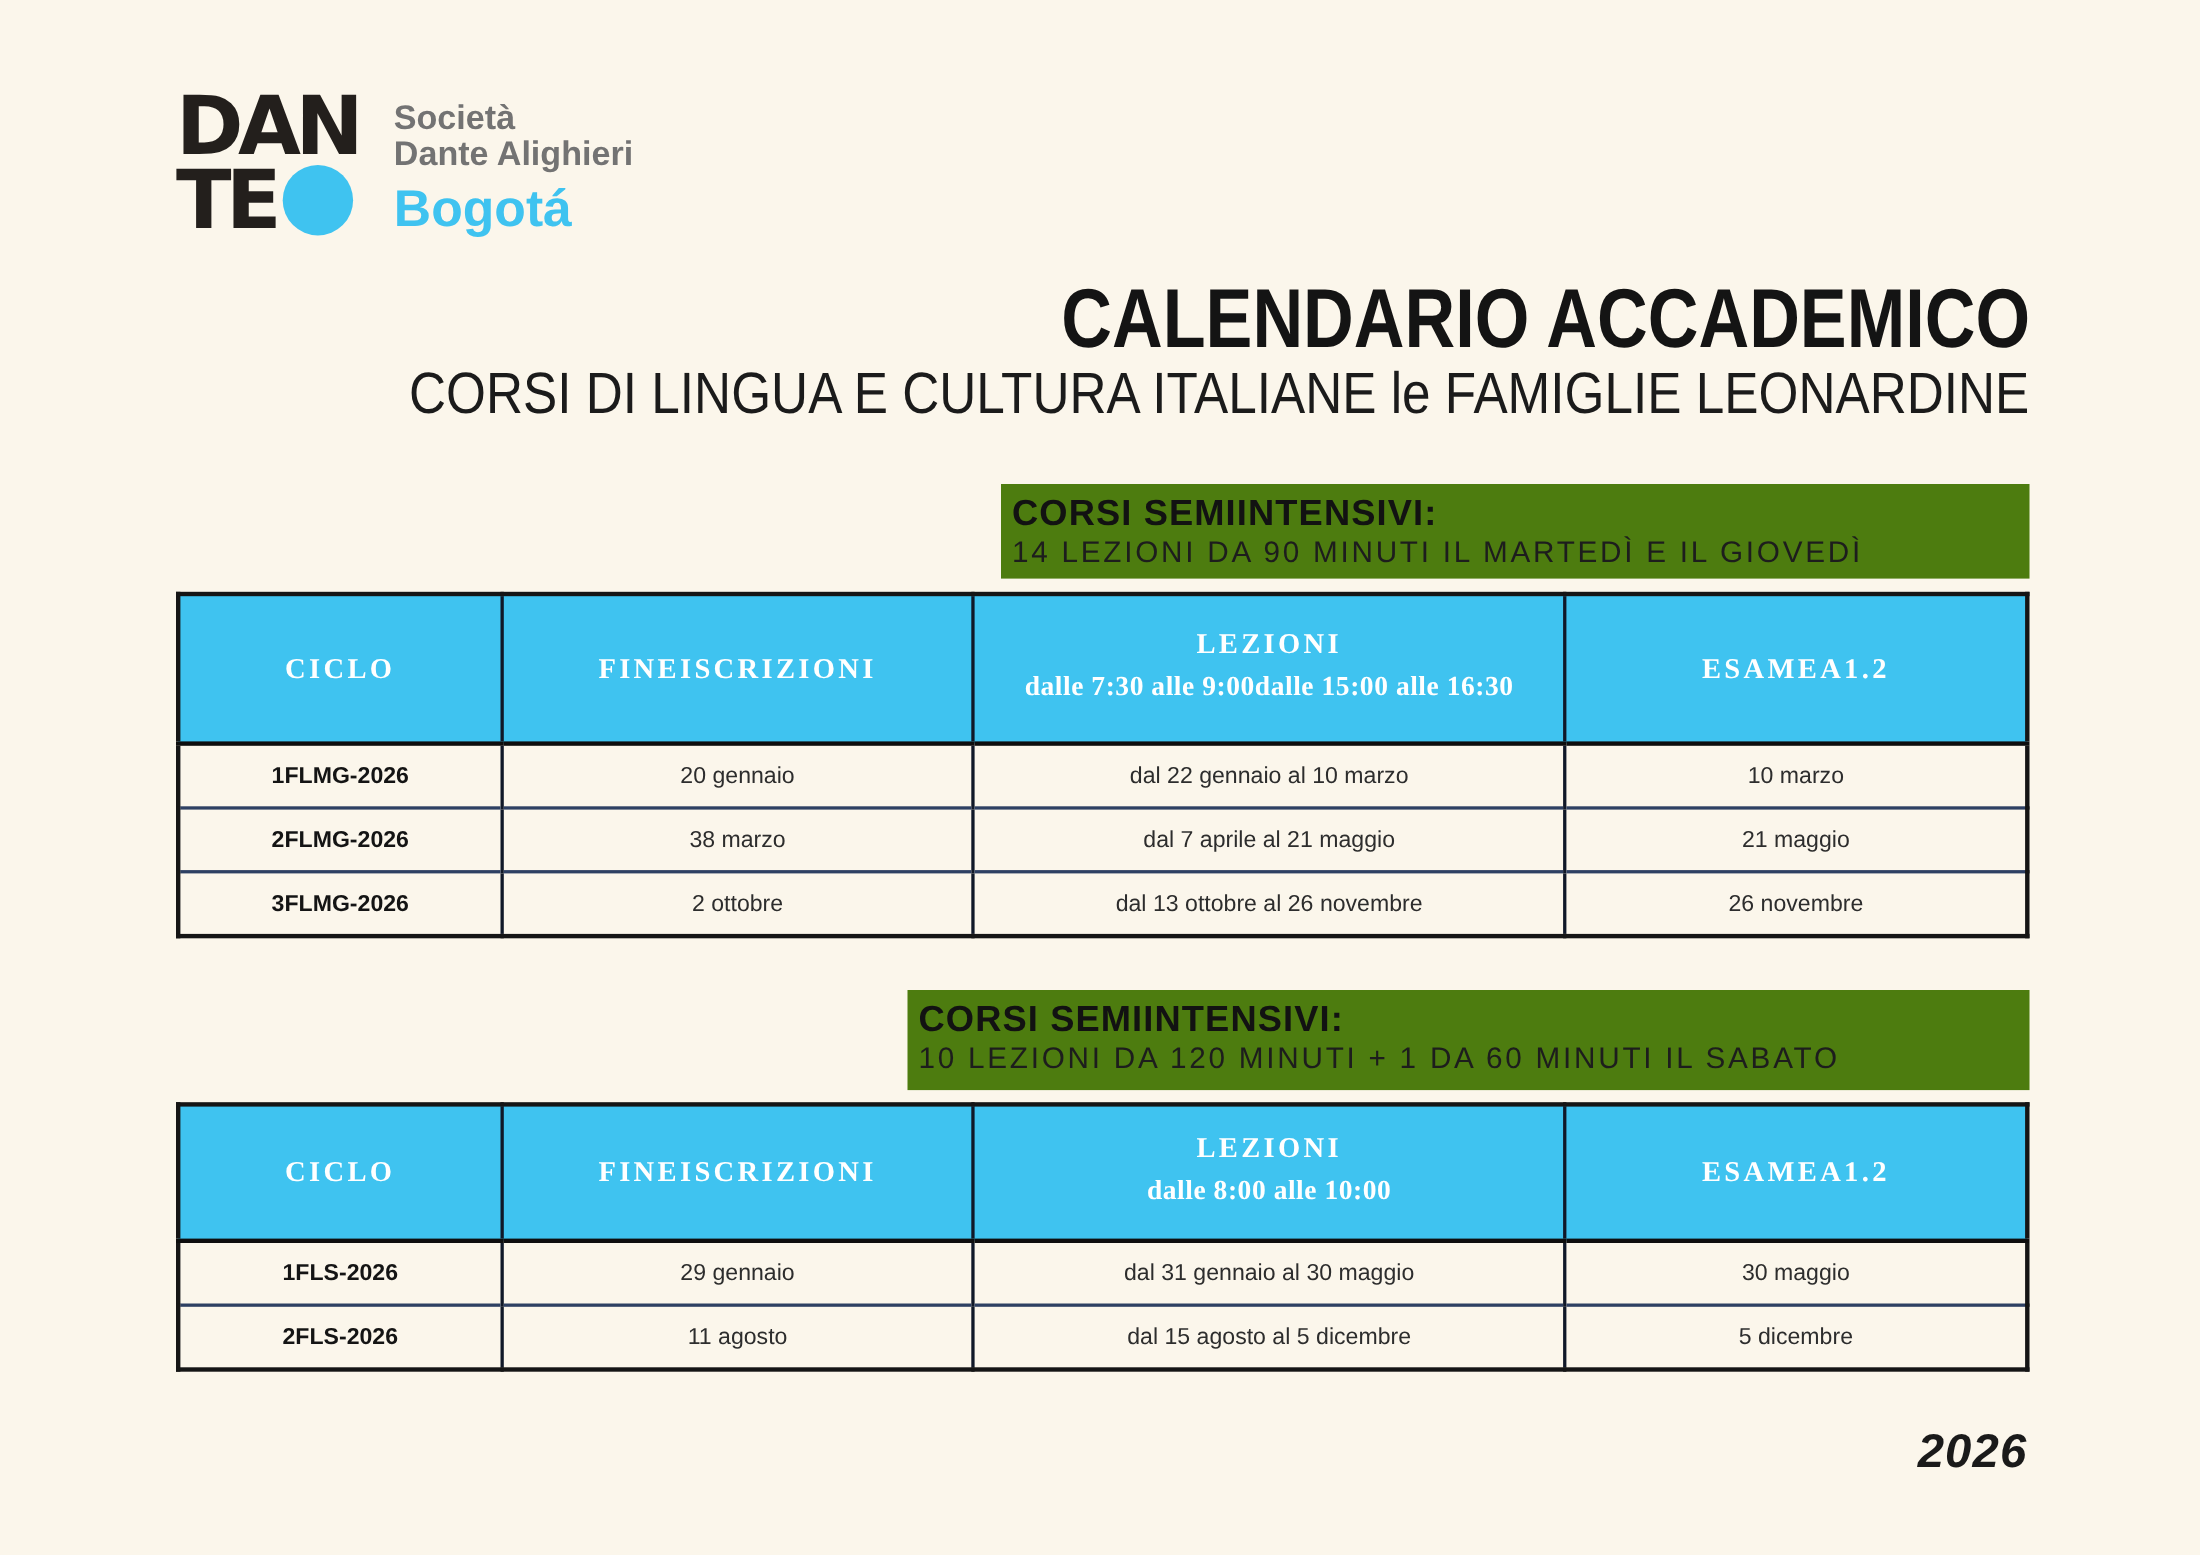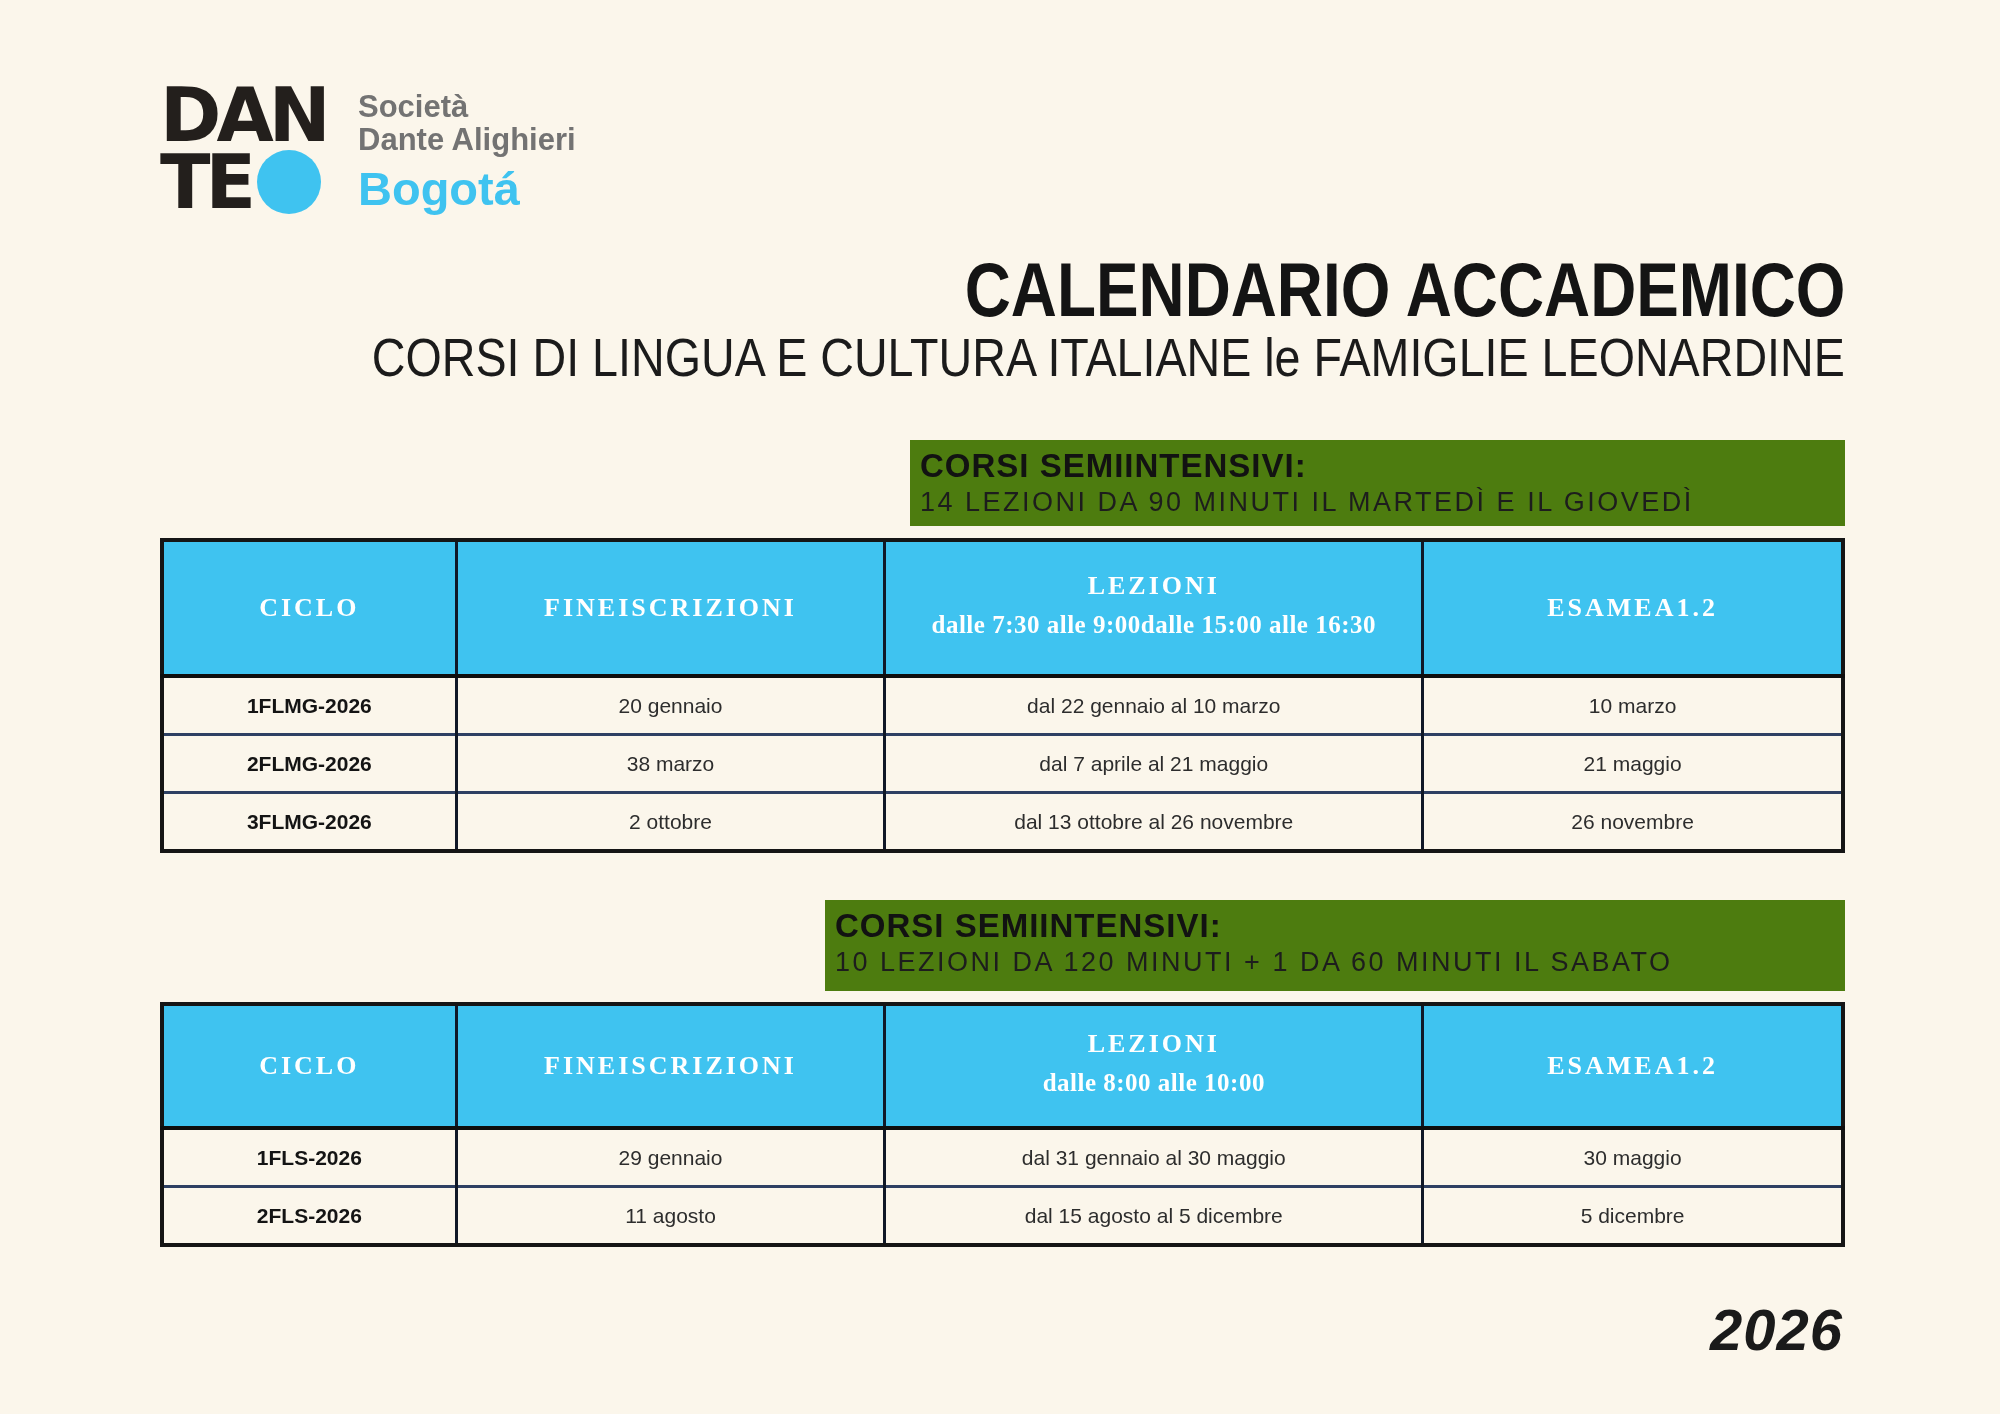--- a/index.html
+++ b/index.html
@@ -53,21 +53,21 @@
   .hdr-sub{font-size:25px; letter-spacing:0.5px; line-height:40px; margin-top:4px; font-weight:bold;}
   .cal-table td{
     background:#FBF6EB; text-align:center; vertical-align:middle;
     font-size:21px; color:#2d2d2d; height:55px; padding:0 10px;
     border-left:3px solid #101828; border-top:3px solid #2E4063;
   }
   .cal-table tbody tr:first-child td{border-top:none;}
   .cal-table td.ciclo{font-weight:bold; color:#141414; letter-spacing:0px;}
 
   
-  .year{position:absolute; right:157px; top:1296px; font-size:58px; font-style:italic;
+  .year{position:absolute; right:157px; top:1296px; font-size:43px; font-style:italic;
     font-weight:bold; color:#1a1a1a; letter-spacing:1px;}
 </style>
 </head>
 <body>
 
 <div id="page">
 
   <div class="logo">
     <div class="logo-mark">
       <div class="mark-l1">DAN</div>

